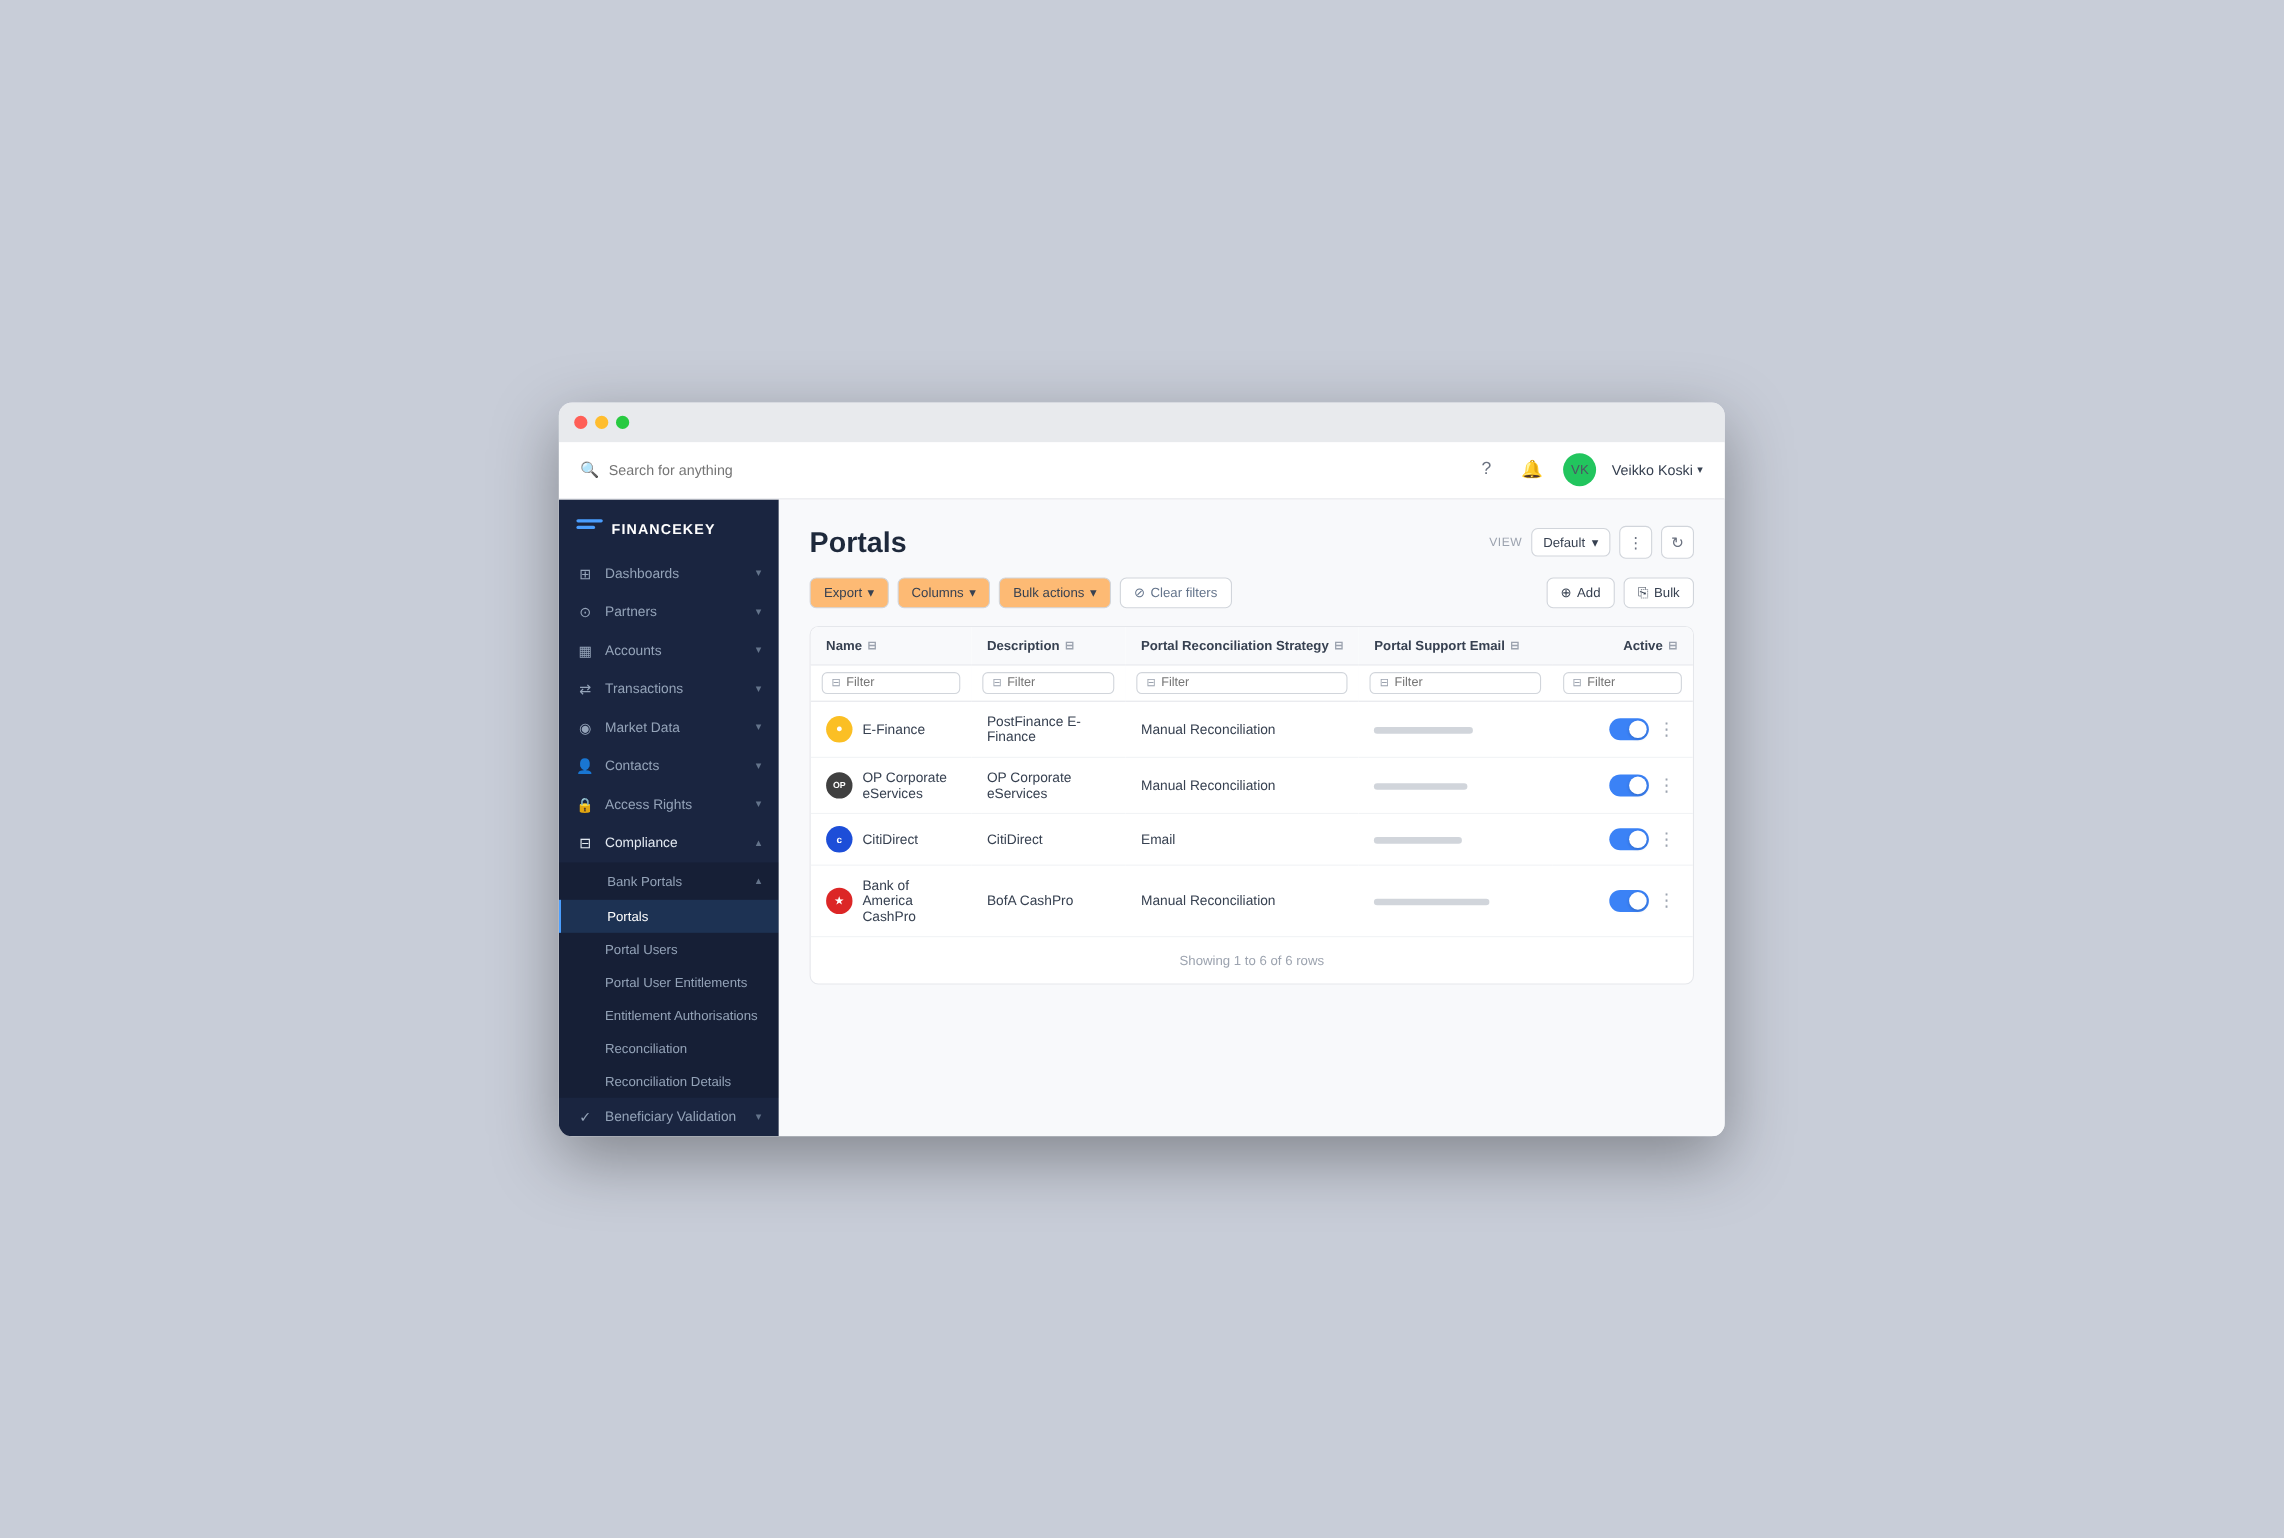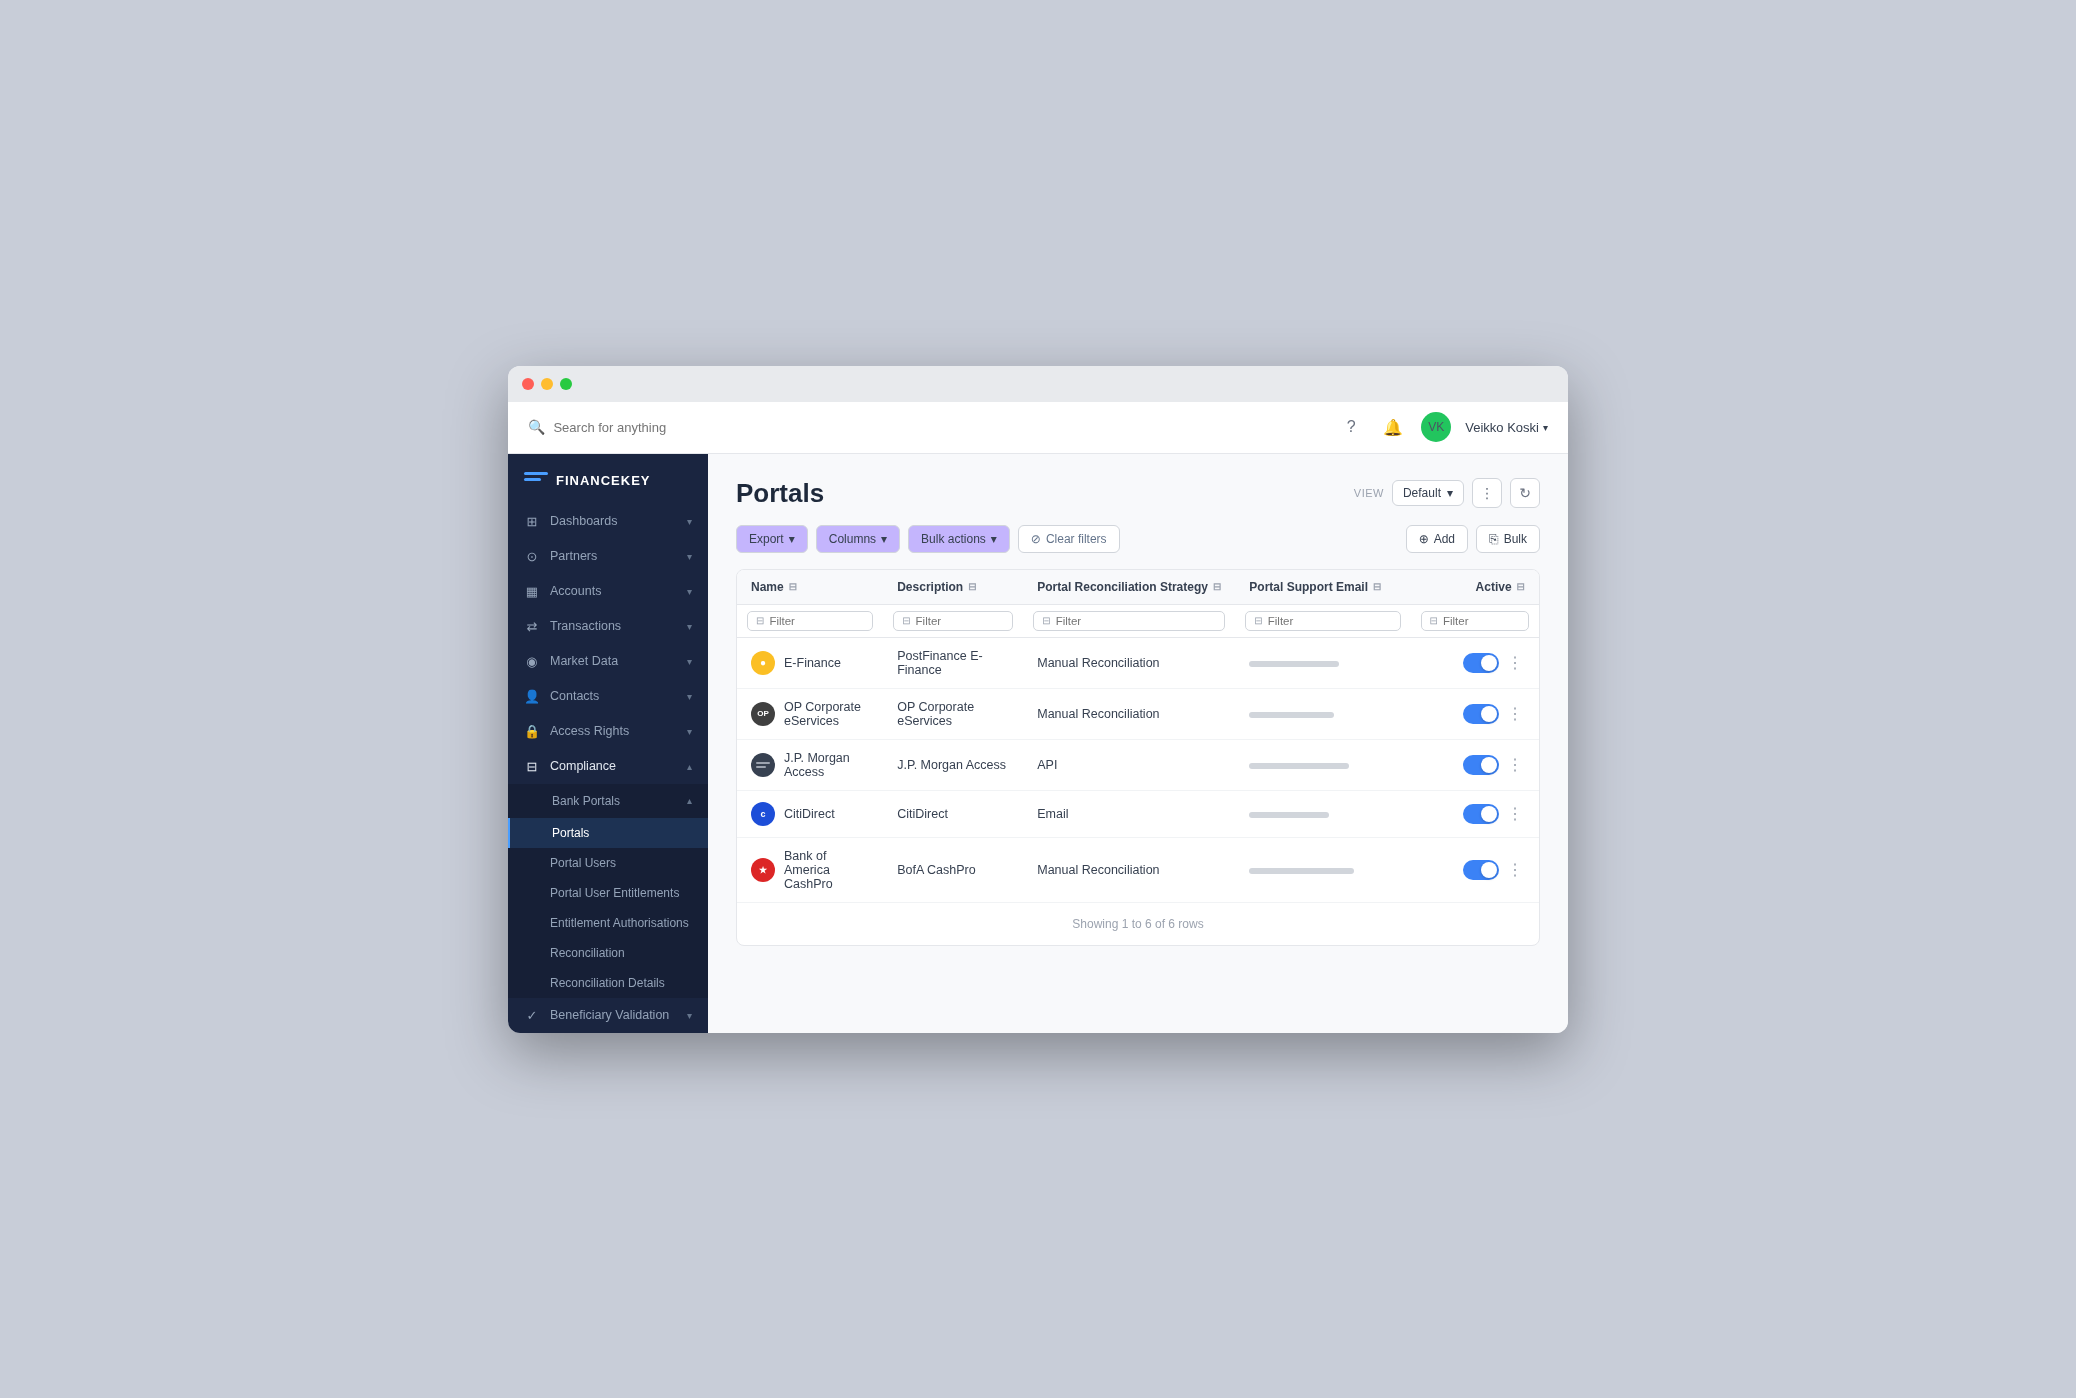--- a/index.html
+++ b/index.html
@@ -236,21 +236,21 @@
       background: #fff;
       border-radius: 6px;
       padding: 6px 12px;
       font-size: 12px;
       color: #374151;
       cursor: pointer;
       display: flex; align-items: center; gap: 5px;
       font-weight: 500;
     }
     .btn-primary {
-      background: #c4b5fd;
+      background: #fdba74;
       border-color: #d1d5db;
       color: #374151;
     }
     .btn-clear {
       color: #64748b;
       gap: 5px;
     }
     .btn-add {
       border: 1px solid #d1d5db;
       background: #fff;
@@ -670,44 +670,20 @@
                 </td>
                 <td>
                   <div class="active-toggle-cell">
                     <div class="toggle"></div>
                     <span class="action-dots">⋮</span>
                   </div>
                 </td>
               </tr>
 
 
-              <tr>
-                <td>
-                  <div class="name-cell">
-                    <div class="portal-logo portal-logo-jpm">
-                      <div class="logo-lines">
-                        <span class="logo-line" style="background:#9ca3af;"></span>
-                        <span class="logo-line" style="background:#9ca3af;"></span>
-                      </div>
-                    </div>
-                    <span>J.P. Morgan Access</span>
-                  </div>
-                </td>
-                <td>J.P. Morgan Access</td>
-                <td>API</td>
-                <td>
-                  <span class="email-bar" style="width:100px;"></span>
-                </td>
-                <td>
-                  <div class="active-toggle-cell">
-                    <div class="toggle"></div>
-                    <span class="action-dots">⋮</span>
-                  </div>
-                </td>
-              </tr>
 
               <tr>
                 <td>
                   <div class="name-cell">
                     <div class="portal-logo portal-logo-citi" style="font-size:9px;font-weight:700;">c</div>
                     <span>CitiDirect</span>
                   </div>
                 </td>
                 <td>CitiDirect</td>
                 <td>Email</td>

